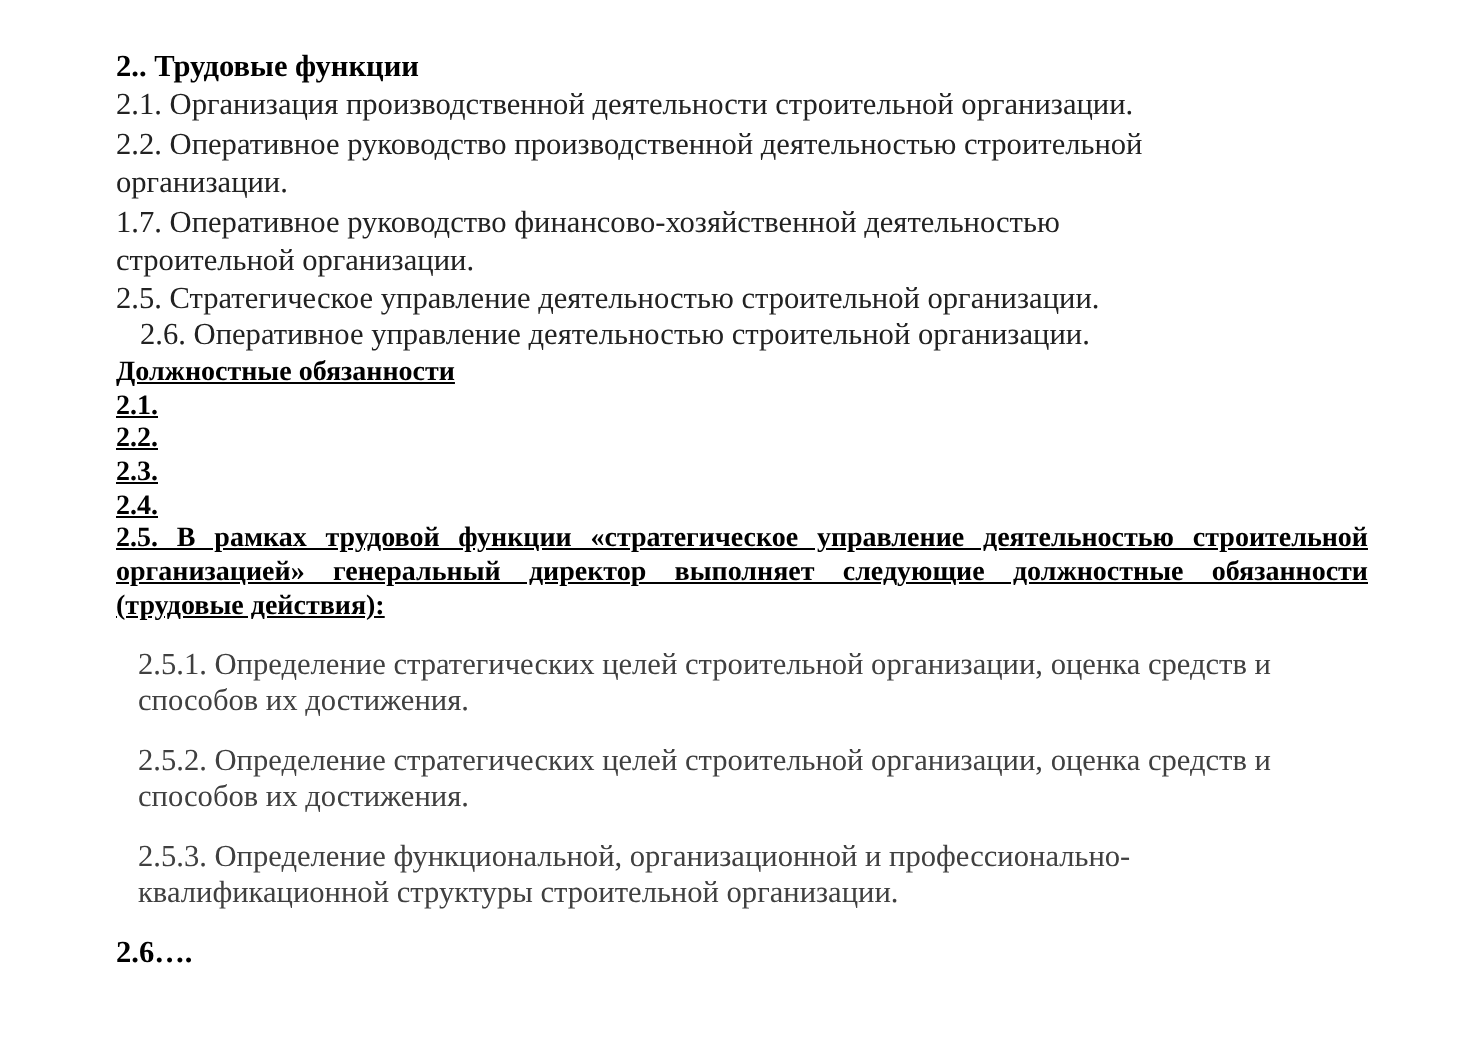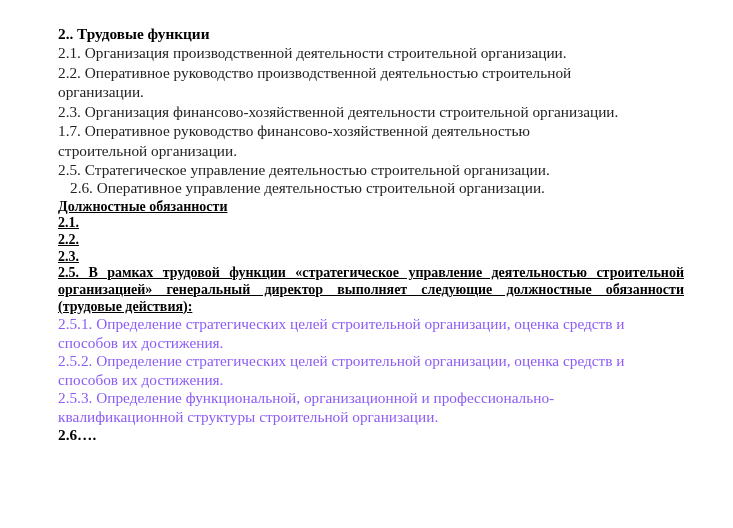--- a/index.html
+++ b/index.html
@@ -6,42 +6,42 @@
     body { width: 733px; height: 528px; overflow: hidden; position: relative; }
     .page {
       position: absolute; left: 58px; top: 24px; width: 626px;
       font-family: "Liberation Serif", "DejaVu Serif", serif;
       color: #1a1a1a;
     }
     .reg { font-size: 15.3px; line-height: 19.6px; color: #222; margin: 0; }
     .h { font-size: 15.3px; line-height: 19px; margin: 0; font-weight: bold; color: #000; }
     .b14 { font-size: 14px; line-height: 16.7px; margin: 0; font-weight: bold; color: #000; text-decoration: underline; }
     .just { text-align: justify; }
-    .reg2 { font-size: 15.3px; line-height: 18.5px; color: #8b5cf6; margin: 0; }
+    .reg2 { font-size: 15.3px; line-height: 18.5px; color: #404040; margin: 11px; }
   </style>
 </head>
 <body>
 
 <div class="page">
   <p class="h">2.. Трудовые функции</p>
 
   <div style="width:560px;">
     <p class="reg">2.1. Организация производственной деятельности строительной организации.</p>
     <p class="reg">2.2. Оперативное руководство производственной деятельностью строительной организации.</p>
-    <p class="reg" style="width:626px;">2.3. Организация финансово-хозяйственной деятельности строительной организации.</p>
     <p class="reg">1.7. Оперативное руководство финансово-хозяйственной деятельностью строительной организации.</p>
     <p class="reg" style="line-height:18.5px;">2.5. Стратегическое управление деятельностью строительной организации.</p>
     <p class="reg" style="line-height:18.5px;margin-left:12px;">2.6. Оперативное управление деятельностью строительной организации.</p>
   </div>
 
   <p class="b14" style="margin-top:1px;">Должностные обязанности</p>
   <div>
     <p class="b14">2.1.</p>
     <p class="b14">2.2.</p>
     <p class="b14">2.3.</p>
+    <p class="b14">2.4.</p>
   </div>
 
   <p class="b14 just" style="width:626px;">2.5. В рамках трудовой функции «стратегическое управление деятельностью строительной организацией» генеральный директор выполняет следующие должностные обязанности (трудовые действия):</p>
 
   <div style="width:600px;">
     <p class="reg2">2.5.1. Определение стратегических целей строительной организации, оценка средств и способов их достижения.</p>
     <p class="reg2">2.5.2. Определение стратегических целей строительной организации, оценка средств и способов их достижения.</p>
     <p class="reg2" style="width:540px;">2.5.3. Определение функциональной, организационной и профессионально-квалификационной структуры строительной организации.</p>
   </div>
 

